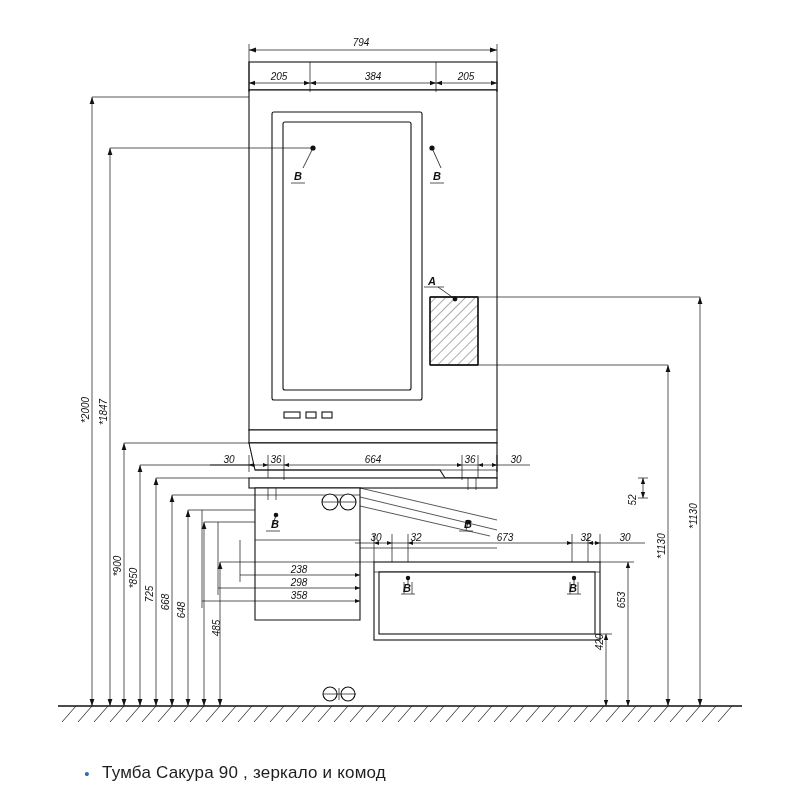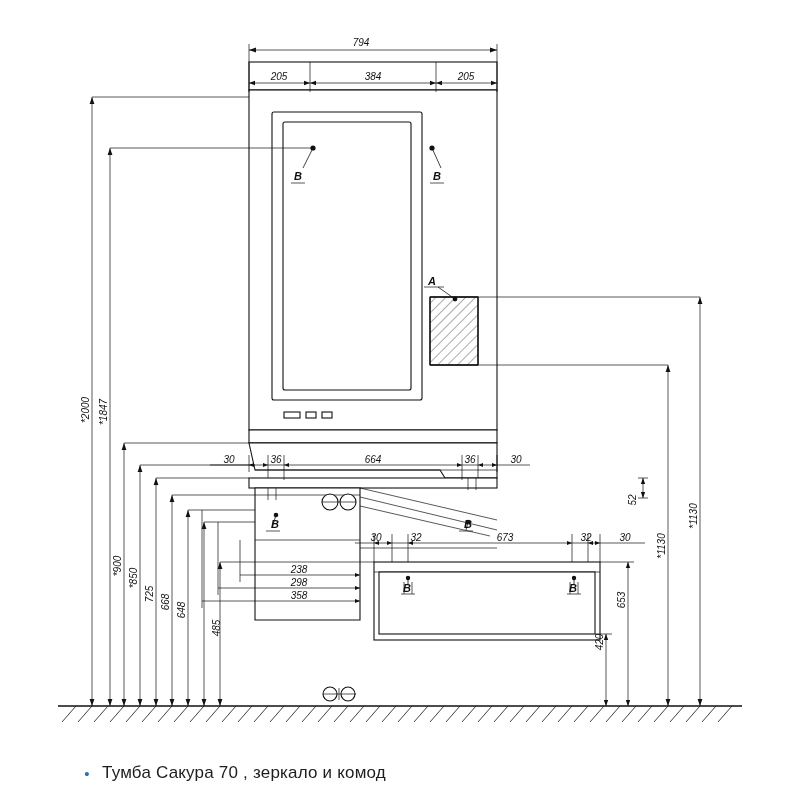--- a/index.html
+++ b/index.html
@@ -419,16 +419,16 @@
       <line x1="606" y1="634" x2="606" y2="706" class="thin"></line>
       <path d="M606 634 l-2.2 6 h4.4 z" fill="#111"></path>
       <path d="M606 706 l-2.2 -6 h4.4 z" fill="#111"></path>
       <text class="dim-it" x="0" y="0" transform="translate(603,642) rotate(-90)" text-anchor="middle">420</text>
     </g>
 
   </svg>
 
   <div class="caption">
     <span class="bullet">•</span>
-    <span class="caption-text">Тумба Сакура 70 , зеркало и комод</span>
+    <span class="caption-text">Тумба Сакура 90 , зеркало и комод</span>
   </div>
 
 </div>
 
 </body></html>

